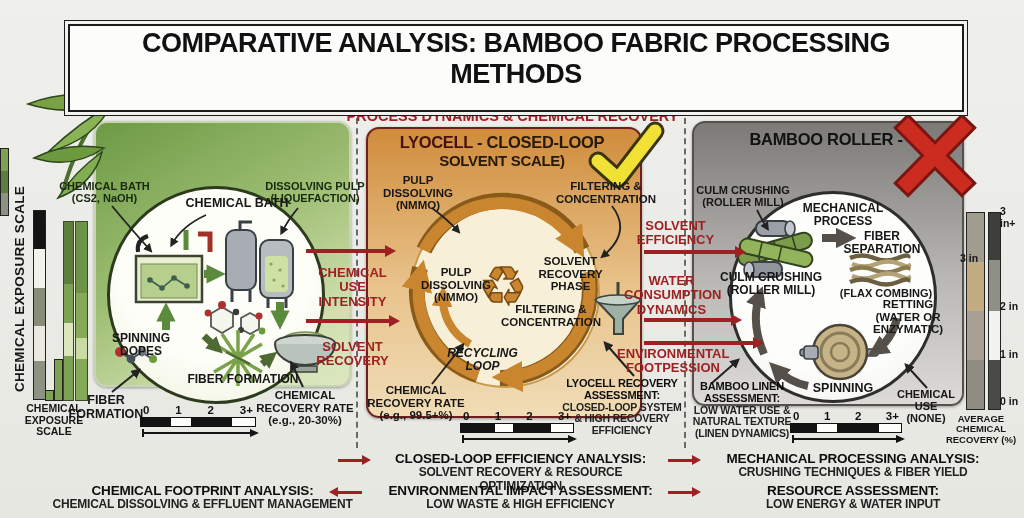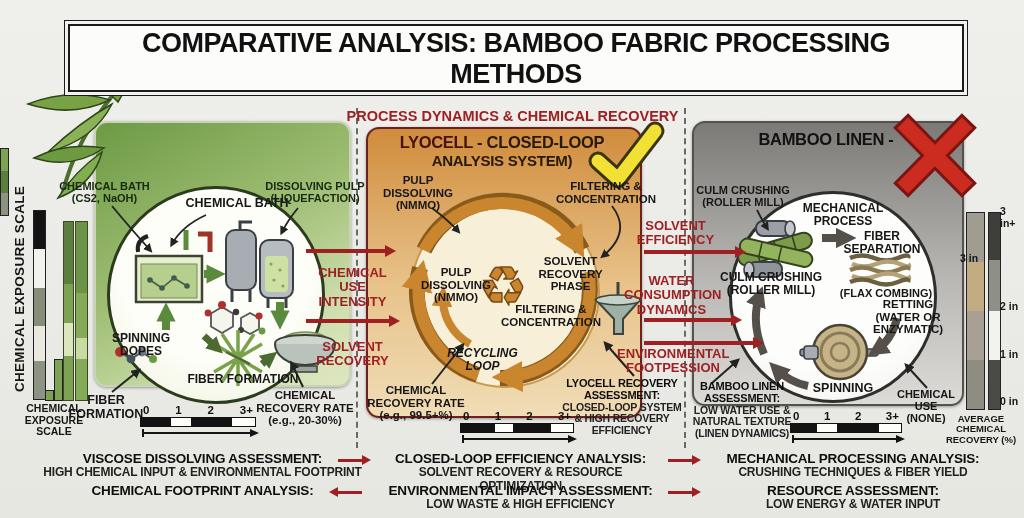--- a/index.html
+++ b/index.html
@@ -10,21 +10,21 @@
   #panelLinen{left:692px;top:121px;width:268px;height:281px;background:linear-gradient(#7c7a76,#b9b7b3 55%,#dddbd7);border:2px solid #55524e;}
   .circ{position:absolute;border-radius:50%;z-index:2;}
   #circViscose{left:107px;top:186px;width:212px;height:212px;background:radial-gradient(circle at 50% 35%,#fdfef8 55%,#edf2db);border:3px solid #2c3a1e;}
   #circLyocell{left:410px;top:198px;width:186px;height:186px;background:#f8efd8;border:2px solid #c99a4c;}
   #circLinen{left:729px;top:191px;width:202px;height:206px;background:radial-gradient(circle at 50% 40%,#fdfdfb 60%,#efeeea);border:3px solid #2e2e2c;}
   svg.art{position:absolute;left:0;top:0;width:1024px;height:518px;z-index:3;pointer-events:none;}
   .lbl{position:absolute;z-index:4;text-align:center;font-weight:bold;white-space:pre-line;line-height:1.1;color:#161616;}
   .red{color:#9e2023;}
   .grn{color:#18290e;}
   .titlebox{position:absolute;left:64px;top:20px;width:896px;z-index:5;background:#f2f2ef;border:1.5px solid #1c1c1c;padding:3px;}
-  .titlebox .in{border:2.5px solid #1c1c1c;background:#fcfcfa;text-align:center;font-weight:bold;font-size:27px;letter-spacing:-.5px;color:#111;padding:2px 6px 0;}
+  .titlebox .in{border:2.5px solid #1c1c1c;background:#fcfcfa;text-align:center;font-weight:bold;font-size:27px;letter-spacing:-.5px;color:#111;padding:2px 6px 20px;}
   .divider{position:absolute;top:108px;height:340px;width:0;border-left:2px dashed #6a6a66;z-index:2;}
   .scale{position:absolute;z-index:5;}
   .scale .tks{display:flex;justify-content:space-between;font-size:11.5px;font-weight:bold;color:#111;padding:0 3px;margin-bottom:1px;}
   .sbar{display:flex;height:8px;border:1.6px solid #111;background:#fff;}
   .sbar i{display:block;height:100%;}
   .sbar .b{background:#131313;}
   .sbar .w{background:#fdfdfa;}
   .axl{position:relative;margin:5px 2px 0;border-top:2.5px solid #141414;width:94%;}
   .axl::after{content:"";position:absolute;right:-8px;top:-5.5px;border-left:9px solid #141414;border-top:4.5px solid transparent;border-bottom:4.5px solid transparent;}
   .axl::before{content:"";position:absolute;left:0;top:-5px;width:2px;height:8px;background:#141414;}
@@ -241,21 +241,21 @@
       </div>
     <div class="sbar">
         <i class="b" style="flex:26;"></i>
         <i class="w" style="flex:18;"></i>
         <i class="b" style="flex:36;"></i>
         <i class="w" style="flex:20;"></i>
       </div>
     <div class="axl"></div>
   </div>
 
-  <div class="lbl" style="left:368px;top:133px;width:268px;font-size:16.5px;letter-spacing:-.3px;"><span style="color:#45100d;">LYOCELL</span><span style="color:#26180a;"> - CLOSED-LOOP</span><br><span style="font-size:15px;color:#26180a;">ANALYSIS SYSTEM)</span></div>
+  <div class="lbl" style="left:368px;top:133px;width:268px;font-size:16.5px;letter-spacing:-.3px;"><span style="color:#45100d;">LYOCELL</span><span style="color:#26180a;"> - CLOSED-LOOP</span><br><span style="font-size:15px;color:#26180a;">SOLVENT SCALE)</span></div>
   <div class="lbl" style="left:372px;top:174px;width:92px;font-size:11.5px;">PULP
 DISSOLVING
 (NMMO)</div>
   <div class="lbl" style="left:550px;top:180px;width:112px;font-size:11.5px;">FILTERING &amp;
 CONCENTRATION</div>
   <div class="lbl" style="left:410px;top:266px;width:92px;font-size:11.5px;">PULP
 DISSOLVING
 (NMMO)</div>
   <div class="lbl" style="left:523px;top:255px;width:95px;font-size:11.5px;">SOLVENT
 RECOVERY
@@ -283,21 +283,21 @@
       </div>
     <div class="sbar">
         <i class="b" style="flex:30;"></i>
         <i class="w" style="flex:16;"></i>
         <i class="b" style="flex:34;"></i>
         <i class="w" style="flex:20;"></i>
       </div>
     <div class="axl"></div>
   </div>
 
-  <div class="lbl" style="left:692px;top:130px;width:268px;font-size:16.5px;letter-spacing:-.3px;color:#111;"><span>BAMBOO LINEN -</span><br></div>
+  <div class="lbl" style="left:692px;top:130px;width:268px;font-size:16.5px;letter-spacing:-.3px;color:#111;"><span>BAMBOO ROLLER -</span><br></div>
   <div class="lbl" style="left:692px;top:184px;width:102px;font-size:11px;">CULM CRUSHING
 (ROLLER MILL)</div>
   <div class="lbl" style="left:790px;top:202px;width:106px;font-size:12px;">MECHANICAL
 PROCESS</div>
   <div class="lbl" style="left:830px;top:230px;width:104px;font-size:12px;">FIBER
 SEPARATION</div>
   <div class="lbl" style="left:708px;top:271px;width:126px;font-size:12px;">CULM CRUSHING
 (ROLLER MILL)</div>
   <div class="lbl" style="left:824px;top:287px;width:124px;font-size:11px;">(FLAX COMBING)</div>
   <div class="lbl" style="left:856px;top:298px;width:104px;font-size:11.5px;">RETTING
@@ -398,37 +398,34 @@
   </div>
   <div class="lbl" style="left:1000px;top:206px;width:24px;font-size:10.5px;text-align:left;">3 in+</div>
   <div class="lbl" style="left:960px;top:253px;width:24px;font-size:10.5px;text-align:left;">3 in</div>
   <div class="lbl" style="left:1000px;top:301px;width:24px;font-size:10.5px;text-align:left;">2 in</div>
   <div class="lbl" style="left:1000px;top:349px;width:24px;font-size:10.5px;text-align:left;">1 in</div>
   <div class="lbl" style="left:1000px;top:396px;width:24px;font-size:10.5px;text-align:left;">0 in</div>
   <div class="lbl" style="left:938px;top:414px;width:86px;font-size:9.5px;">AVERAGE
 CHEMICAL
 RECOVERY (%)</div>
 
-  <div class="assess" style="left:30px;top:451px;width:345px;">
-    <div class="t">VISCOSE DISSOLVING ASSESSMENT:</div>
-    <div class="b">HIGH CHEMICAL INPUT &amp; ENVIRONMENTAL FOOTPRINT</div>
-  </div>
   <div class="rarr sm" style="left:338px;top:459px;width:24px;"></div>
   <div class="assess" style="left:378px;top:451px;width:285px;">
     <div class="t">CLOSED-LOOP EFFICIENCY ANALYSIS:</div>
     <div class="b">SOLVENT RECOVERY &amp; RESOURCE OPTIMIZATION</div>
   </div>
   <div class="rarr sm" style="left:668px;top:459px;width:24px;"></div>
   <div class="assess" style="left:708px;top:451px;width:290px;">
     <div class="t">MECHANICAL PROCESSING ANALYSIS:</div>
     <div class="b">CRUSHING TECHNIQUES &amp; FIBER YIELD</div>
   </div>
 
   <div class="assess" style="left:30px;top:483px;width:345px;">
     <div class="t">CHEMICAL FOOTPRINT ANALYSIS:</div>
+    <div class="b">CHEMICAL DISSOLVING &amp; EFFLUENT MANAGEMENT</div>
   </div>
   <div class="rarr sm left" style="left:338px;top:491px;width:24px;"></div>
   <div class="assess" style="left:378px;top:483px;width:285px;">
     <div class="t">ENVIRONMENTAL IMPACT ASSESSMENT:</div>
     <div class="b">LOW WASTE &amp; HIGH EFFICIENCY</div>
   </div>
   <div class="rarr sm" style="left:668px;top:491px;width:24px;"></div>
   <div class="assess" style="left:708px;top:483px;width:290px;">
     <div class="t">RESOURCE ASSESSMENT:</div>
     <div class="b">LOW ENERGY &amp; WATER INPUT</div>

